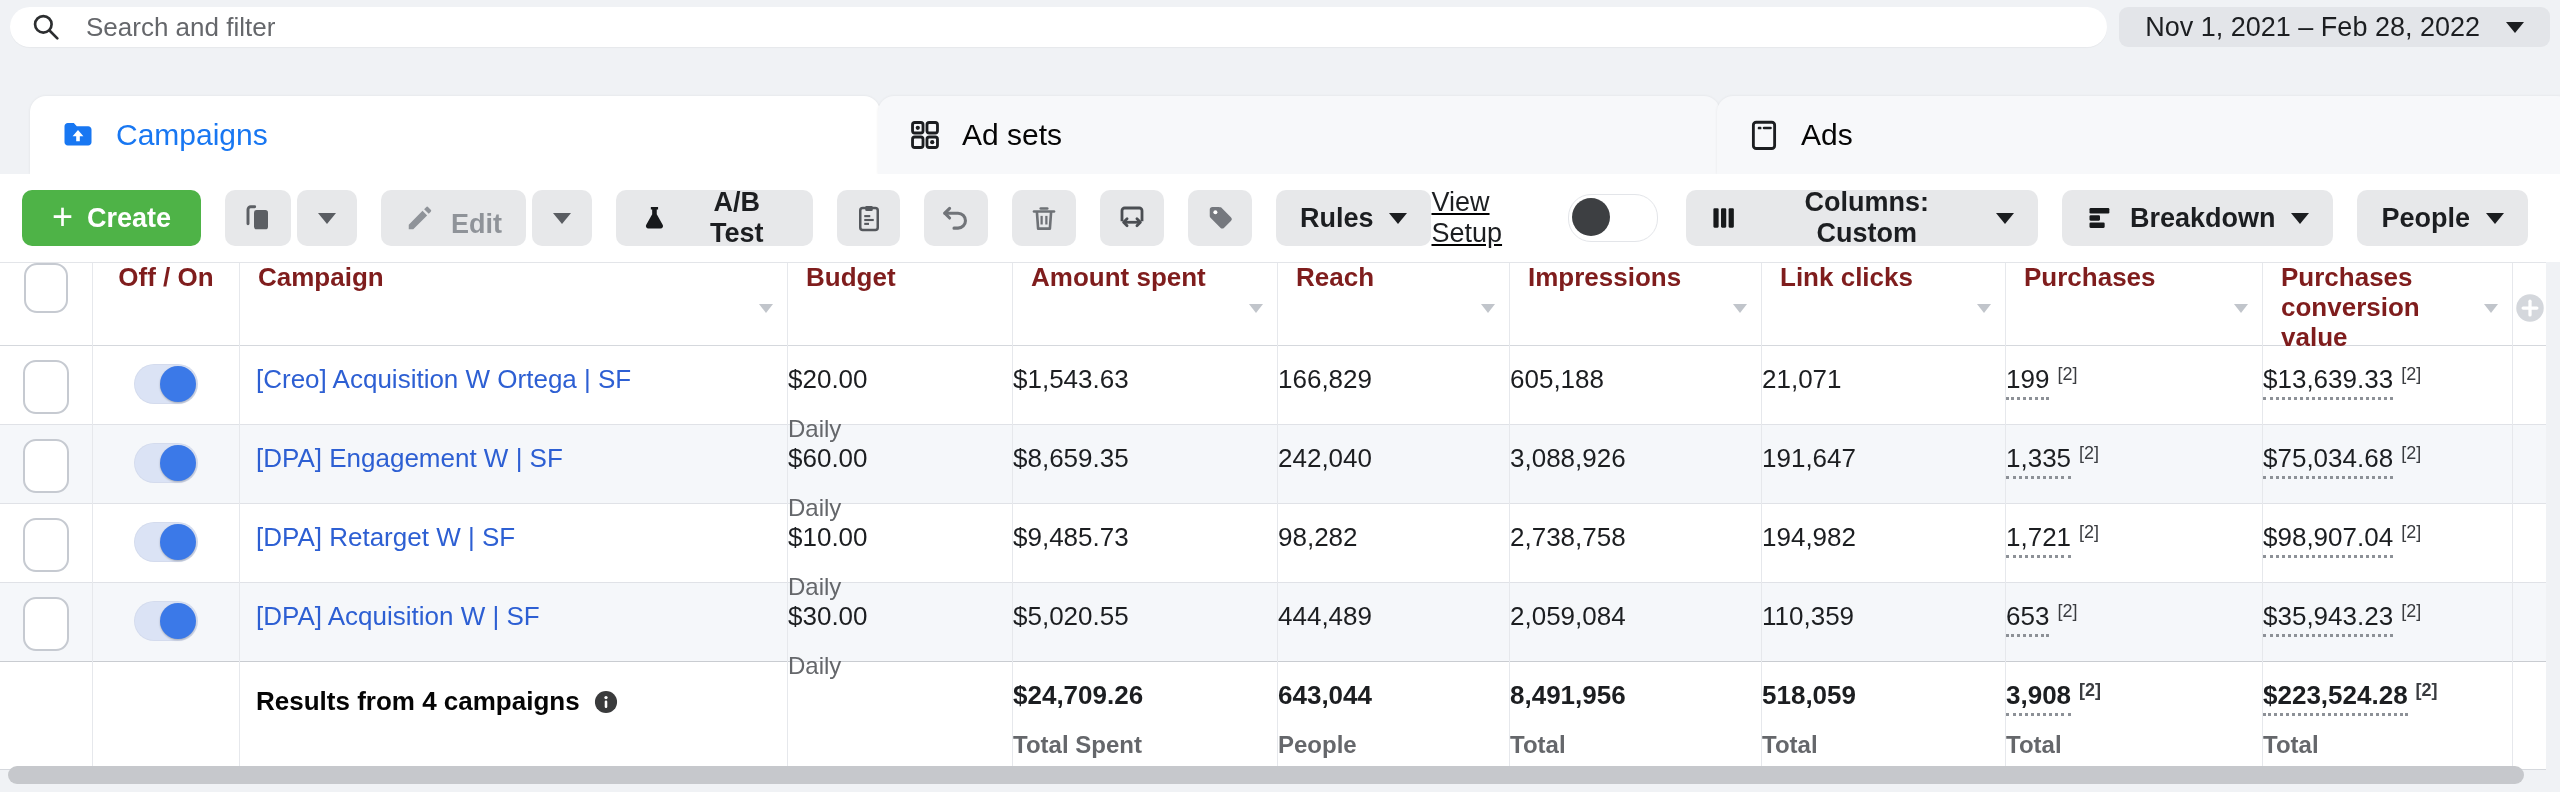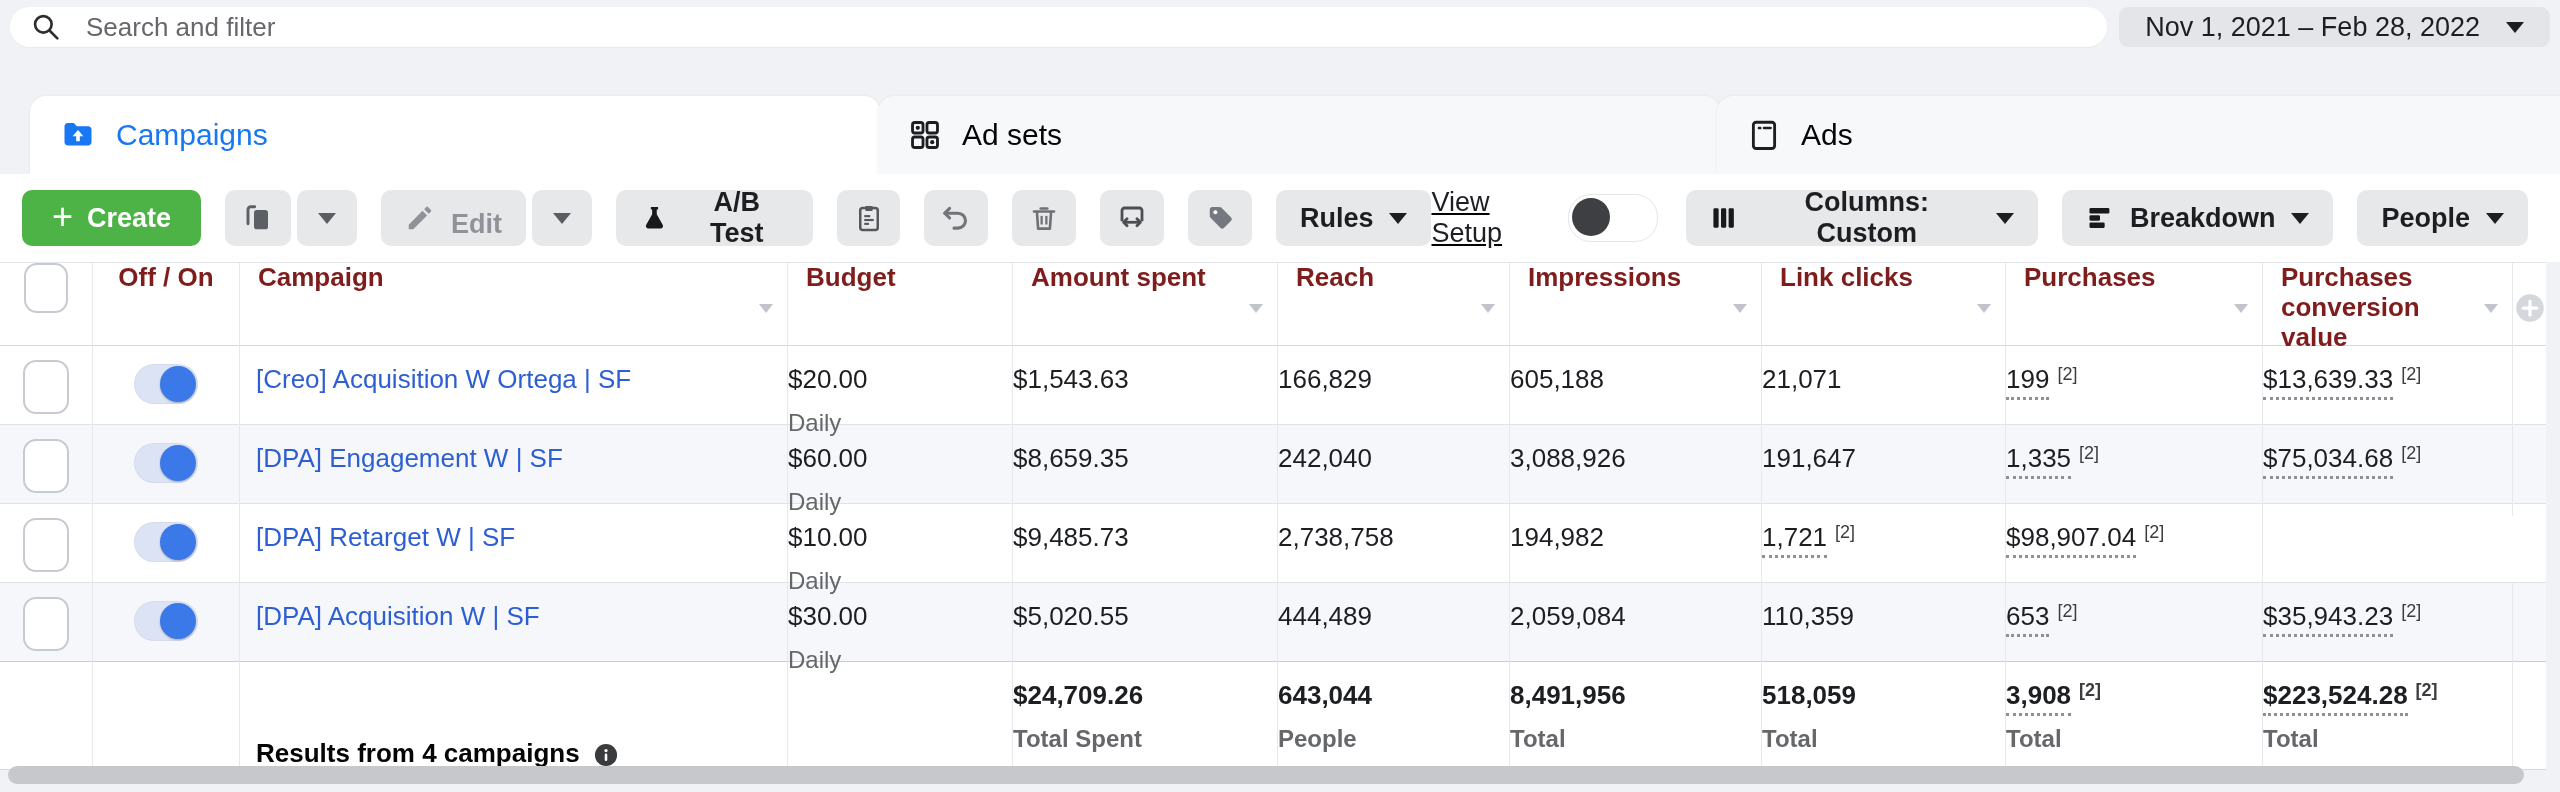--- a/index.html
+++ b/index.html
@@ -52,30 +52,30 @@
   .d-row{height:78px;border-bottom:1px solid #e0e2e7;}
   .d-row.alt{background:#f5f7fa;}
   .f-row{height:107px;border-top:1px solid #c9ccd1;margin-top:-1px;border-bottom:1px solid #d5d8dd;}
   .td,.th{border-right:1px solid #e6e8ec;position:relative;min-width:0;}
   .td.last,.th.last{border-right:none;}
   .th{display:flex;align-items:flex-start;padding-left:18px;font-size:26px;font-weight:bold;color:#7f1d1d;line-height:1.15;}
   .th.center{justify-content:center;padding-left:0;}
   .th .sort{position:absolute;right:14px;top:50%;margin-top:-4px;width:0;height:0;border-left:7px solid transparent;border-right:7px solid transparent;border-top:9px solid #c1c5cb;}
   .th.wrap{padding-right:40px;}
   .td.num{padding:18px 20px 0 0;font-size:26px;color:#1c1e21;white-space:nowrap;}
-  .td .sub{display:block;color:#65676b;font-size:24px;margin-top:14px;}
+  .td .sub{display:block;color:#65676b;font-size:24px;margin-top:20px;}
   .td.name{padding:18px 0 0 16px;font-size:26px;}
   .campaign-link{color:#2d5fd3;text-decoration:none;white-space:nowrap;cursor:pointer;}
   .td.center{display:flex;justify-content:center;}
   .checkbox{width:42px;height:50px;margin-top:14px;border:2px solid #c6cad1;border-radius:13px;background:#fff;cursor:pointer;}
   .toggle-on{width:64px;height:40px;margin-top:18px;border-radius:20px;background:#dbe3f5;position:relative;cursor:pointer;box-shadow:inset 0 0 0 1px rgba(0,0,0,.03);}
   .toggle-on .knob{position:absolute;right:2px;top:2px;width:36px;height:36px;border-radius:50%;background:#3b79e8;box-shadow:0 1px 2px rgba(0,0,0,.25);}
   .dotted{border-bottom:3px dotted #8d9197;padding-bottom:3px;cursor:pointer;}
   .ref{font-size:18px;color:#3a3c40;margin-left:8px;position:relative;top:-8px;white-space:nowrap;}
-  .f-label{padding:24px 0 0 16px;font-size:26px;font-weight:bold;color:#050505;display:flex;align-items:flex-end;gap:12px;}
+  .f-label{padding:24px 0 0 16px;font-size:26px;font-weight:bold;color:#050505;display:flex;align-items:flex-start;gap:12px;}
   .f-num{font-weight:bold;}
   .f-num .val{font-weight:bold;}
   .plus-circle{position:absolute;top:50%;left:50%;transform:translate(-50%,-50%);cursor:pointer;}
 
   
   .hscroll-thumb{position:absolute;left:8px;top:766px;width:2516px;height:18px;border-radius:9px;background:#c6c8cc;cursor:grab;}
 </style>
 </head>
 <body>
 
@@ -333,20 +333,21 @@
           <span class="checkbox"></span>
         </div>
       <div class="td center">
           <span class="toggle-on">
             <span class="knob"></span>
           </span>
         </div>
       <div class="td name"><a class="campaign-link">[DPA] Retarget W | SF</a></div>
       <div class="td num"><span>$10.00</span><span class="sub">Daily</span></div>
       <div class="td num"><span>$9,485.73</span></div>
+      <div class="td num"><span>98,282</span></div>
       <div class="td num"><span>2,738,758</span></div>
       <div class="td num"><span>194,982</span></div>
       <div class="td num"><span class="dotted">1,721</span><span class="ref">[2]</span></div>
       <div class="td num"><span class="dotted">$98,907.04</span><span class="ref">[2]</span></div>
       <div class="td last"></div>
     </div>
 
     <div class="tr d-row alt">
       <div class="td center">
           <span class="checkbox"></span>

